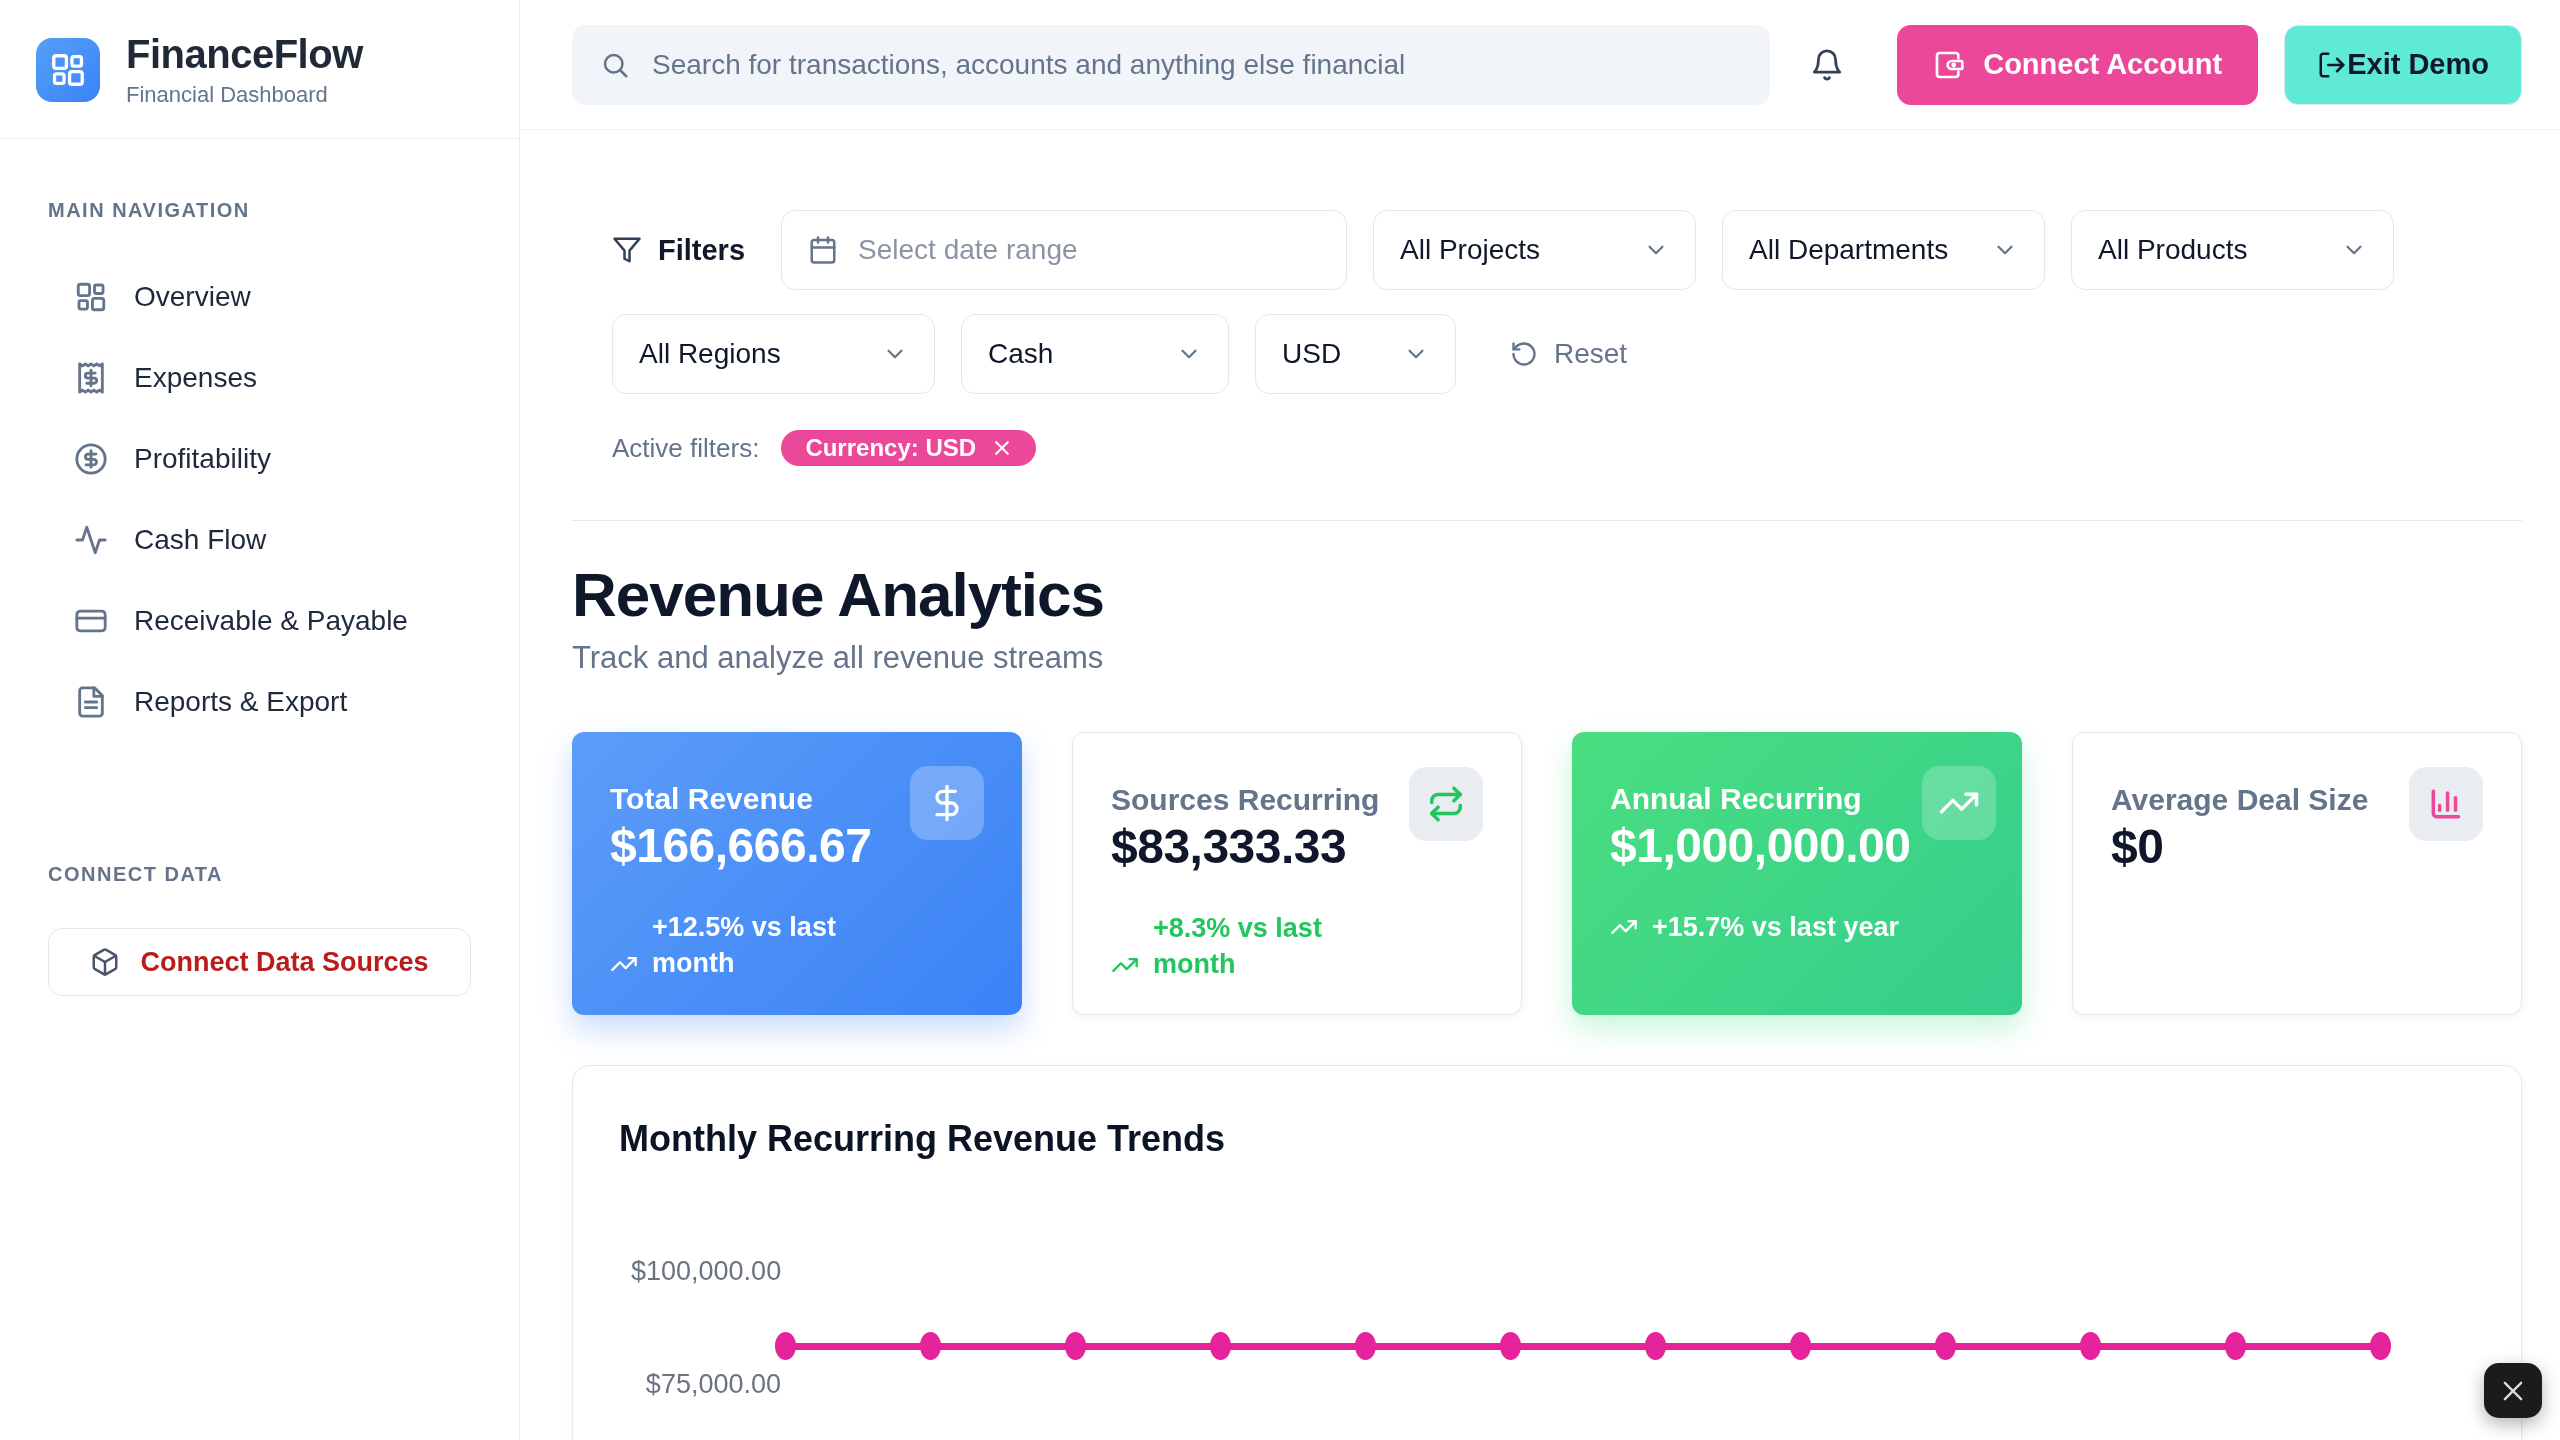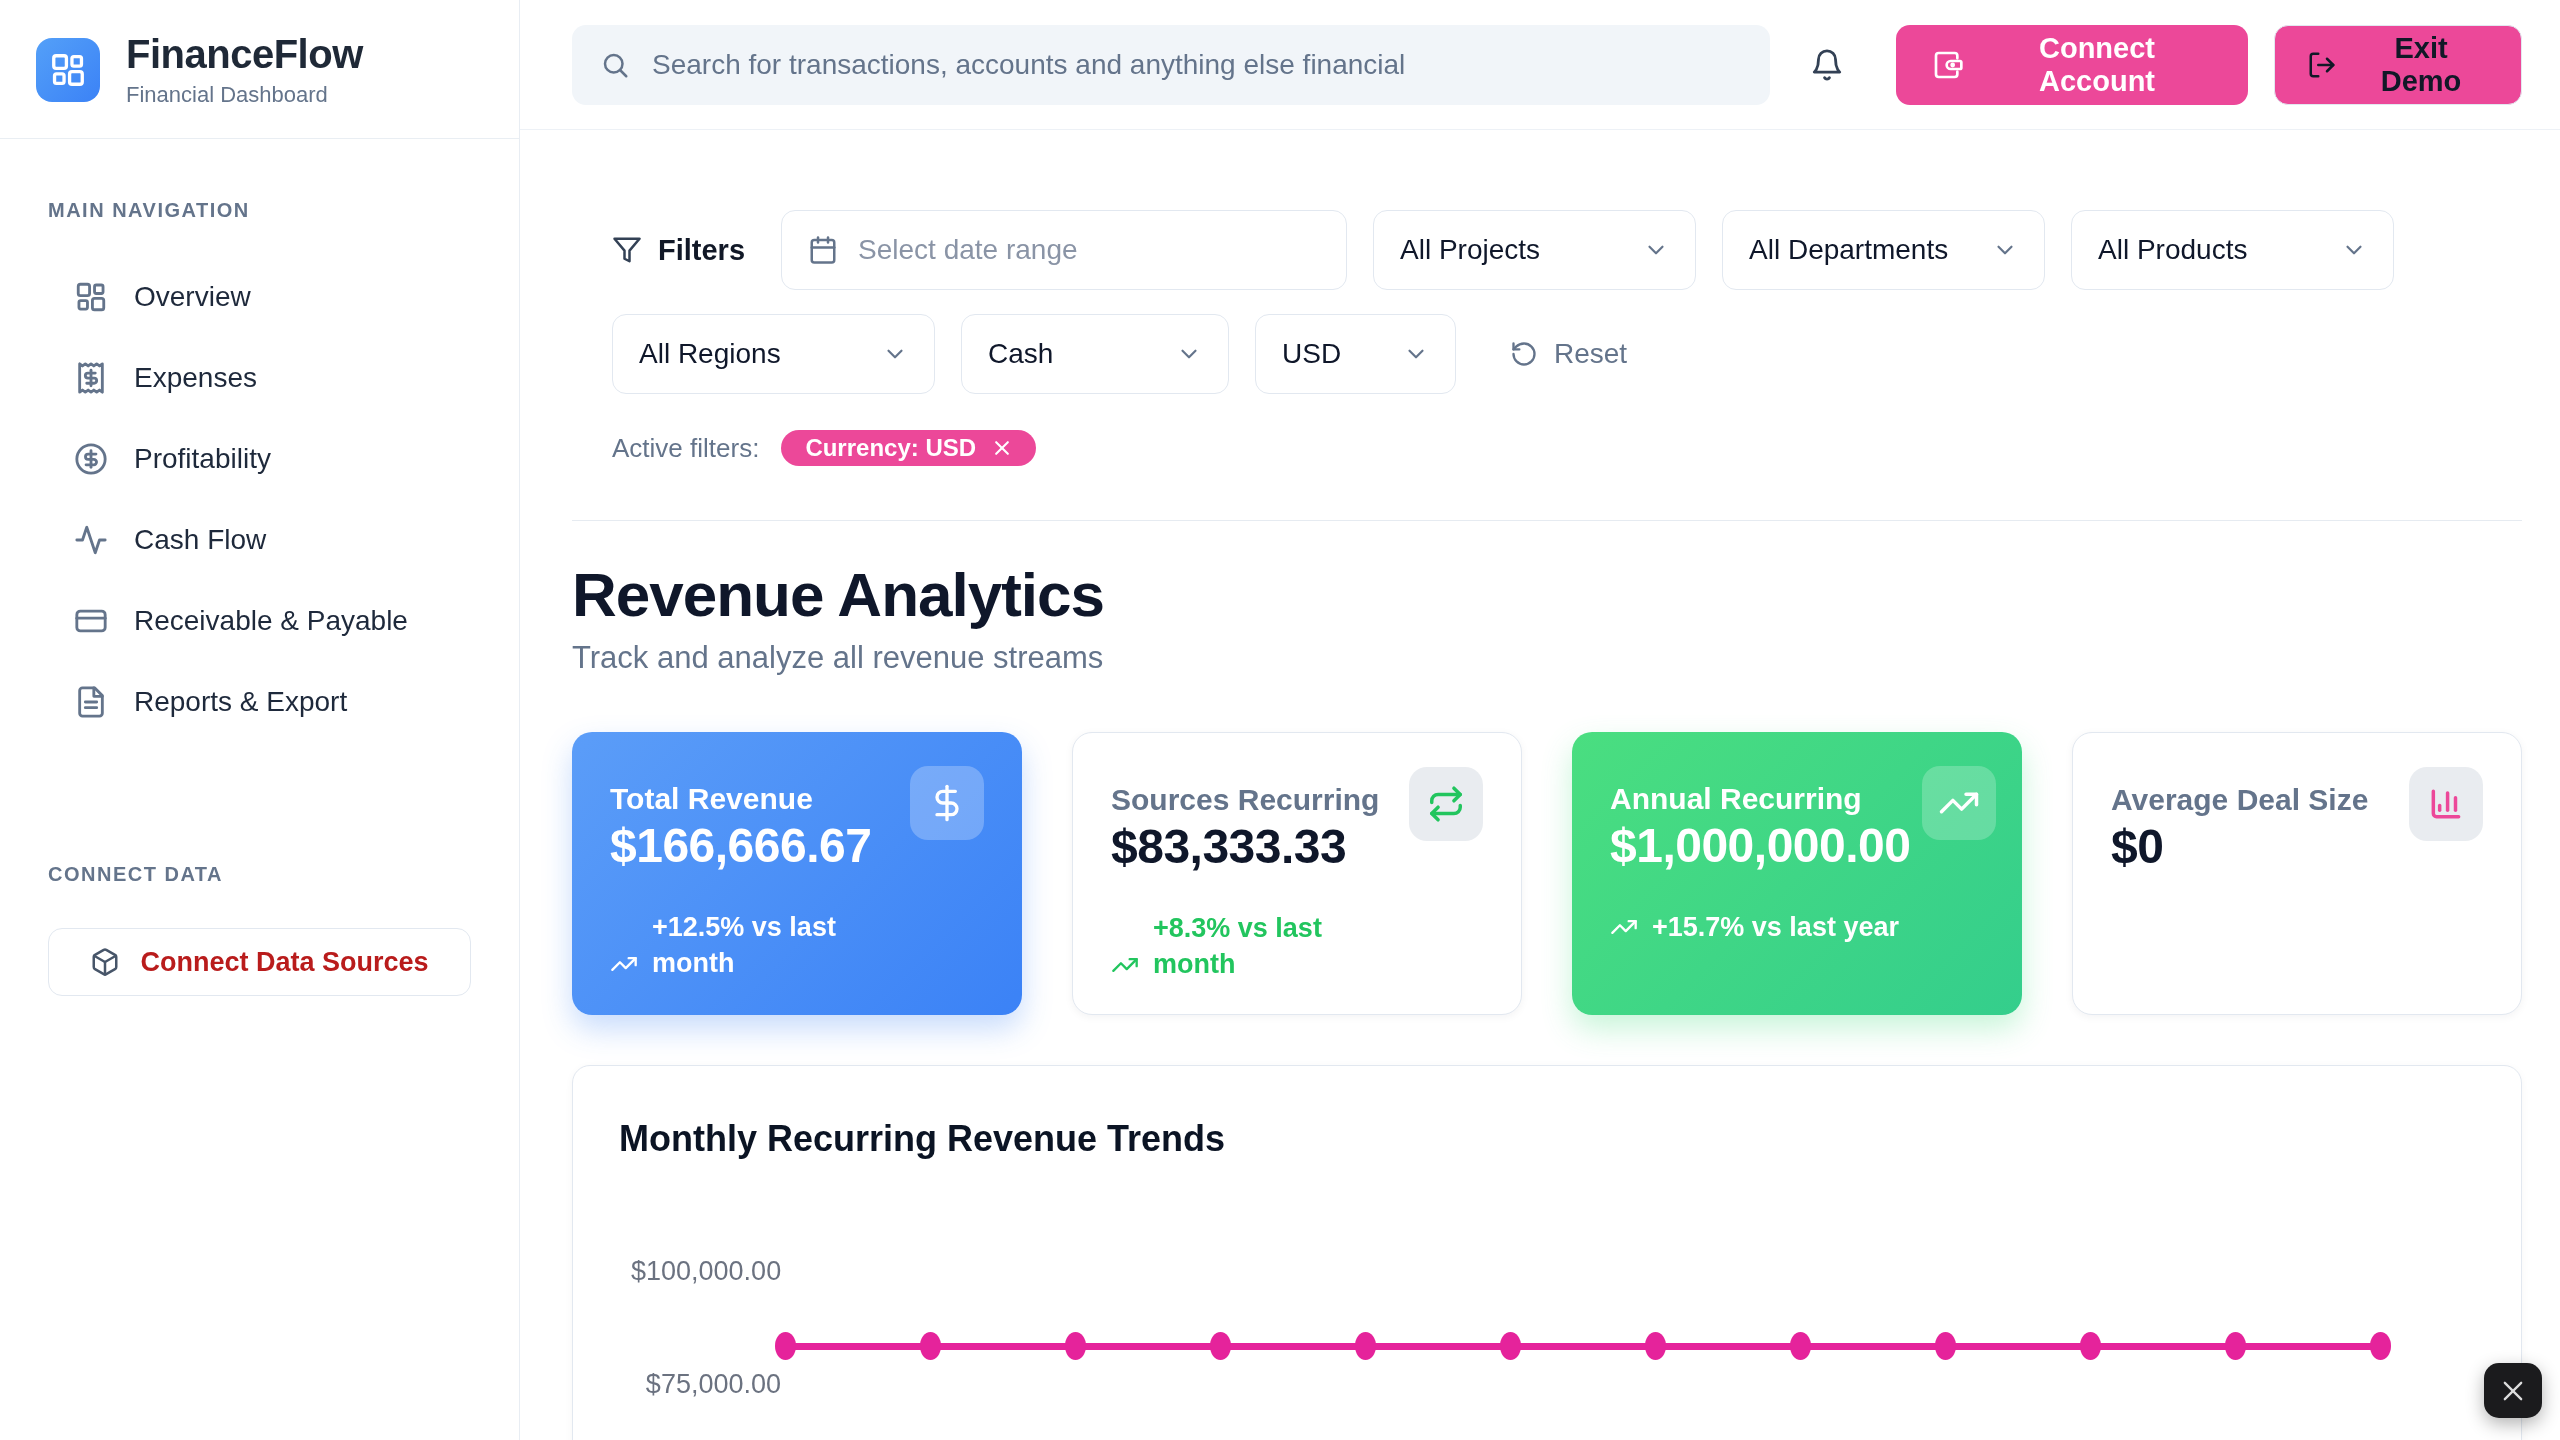--- a/index.html
+++ b/index.html
@@ -35,22 +35,22 @@
   .search-box { width:1198px; height:80px; background:#f1f5f9; border-radius:14px; display:flex;
     align-items:center; gap:22px; padding:0 28px; flex:none; }
   .search-box input { border:0; outline:0; background:transparent; font-size:28px; color:#334155; width:100%;
     font-family:inherit; }
   .search-box input::placeholder { color:#64748b; }
   .sico { color:#64748b; flex:none; }
   .bell-btn { background:none; border:0; color:#334155; margin-left:14px; cursor:pointer; }
   .top-spacer { flex:1; }
   .btn-pink { height:80px; padding:0 36px; border:0; border-radius:14px; background:#ec4899; color:#fff;
     font-size:29px; font-weight:700; display:flex; align-items:center; gap:18px; cursor:pointer; font-family:inherit; }
-  .btn-outline { height:80px; padding:0 32px; border:1.5px solid #e2e8f0; border-radius:14px; background:#ec4899;
-    color:#111827; font-size:29px; font-weight:600; display:flex; align-items:center; gap:16px; cursor:pointer; font-family:inherit; }
+  .btn-outline { height:80px; padding:0 32px; border:1.5px solid #e2e8f0; border-radius:14px; background:#5eead4;
+    color:#111827; font-size:29px; font-weight:600; display:flex; align-items:center; cursor:pointer; font-family:inherit; }
 
   .content { flex:1; overflow:hidden; padding:0 38px 0 52px; }
 
   
   .filters-block { padding-left:40px; margin-top:80px; }
   .filter-row { display:flex; align-items:center; gap:26px; }
   .filters-label { display:flex; align-items:center; gap:16px; font-size:29px; font-weight:700; color:#111827; margin-right:10px; }
   .filters-label .fico { color:#334155; }
   .date-input { width:566px; height:80px; border:1.5px solid #e2e8f0; border-radius:14px; display:flex;
     align-items:center; gap:20px; padding:0 26px; background:#fff; }
@@ -67,21 +67,21 @@
   .chip { display:flex; align-items:center; gap:16px; background:#ec4899; color:#fff; height:36px;
     border-radius:999px; padding:0 24px; font-size:24px; font-weight:700; cursor:pointer; }
   .divider { border:0; border-top:1px solid #e6ebf1; margin-top:54px; }
 
   
   .page-title { margin-top:38px; font-size:62px; font-weight:800; color:#0f172a; letter-spacing:-1px; }
   .page-sub { margin-top:10px; font-size:31px; color:#64748b; }
 
   
   .stats-row { margin-top:56px; display:grid; grid-template-columns:repeat(4,1fr); gap:50px; }
-  .stat-card { height:283px; border-radius:20px; padding:34px 38px; position:relative; }
+  .stat-card { height:283px; border-radius:12px; padding:34px 38px; position:relative; }
   .card-blue { background:linear-gradient(135deg,#5b9df8,#3b82f6); color:#fff; box-shadow:0 14px 30px rgba(59,130,246,.28); }
   .card-green { background:linear-gradient(135deg,#4ade80,#34ce8c); color:#fff; box-shadow:0 14px 30px rgba(74,222,128,.30); }
   .card-white { background:#fff; border:1.5px solid #e2e8f0; box-shadow:0 2px 8px rgba(15,23,42,.05); }
   .stat-top { display:flex; justify-content:space-between; align-items:flex-start; }
   .stat-label { font-size:30px; font-weight:600; margin-top:16px; }
   .card-white .stat-label { color:#64748b; }
   .icon-badge { width:74px; height:74px; border-radius:18px; display:flex; align-items:center; justify-content:center; flex:none; }
   .card-blue .icon-badge { background:rgba(255,255,255,.25); color:#fff; }
   .card-green .icon-badge { background:rgba(255,255,255,.22); color:#fff; position:relative; left:12px; }
   .card-white .icon-badge { background:#e9ecf0; }

